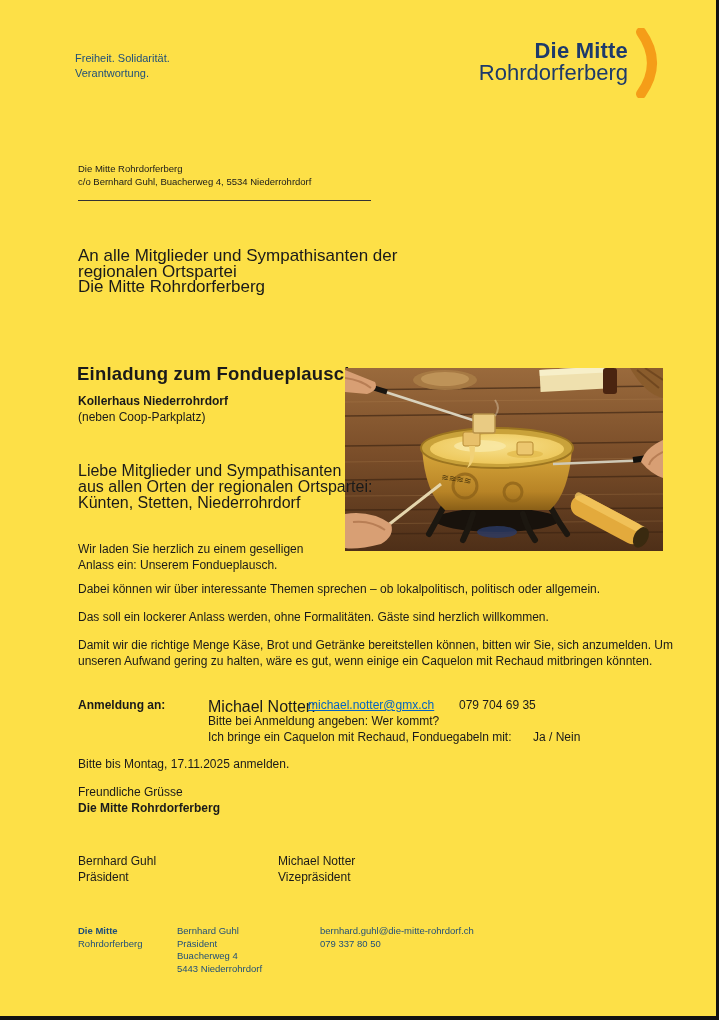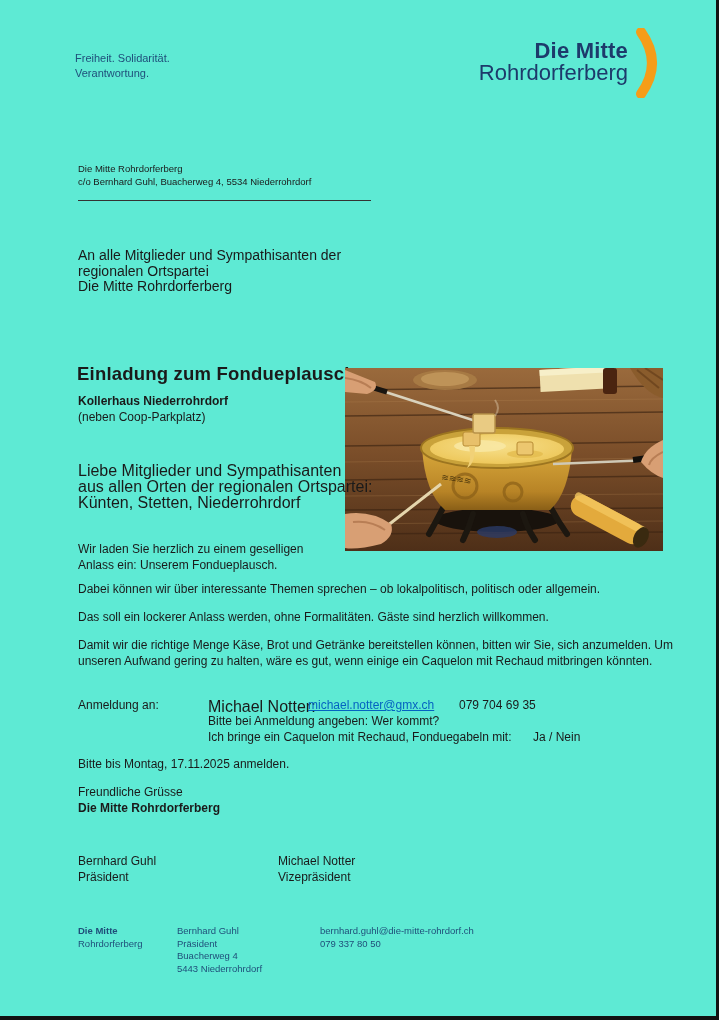--- a/index.html
+++ b/index.html
@@ -1,39 +1,39 @@
 <!DOCTYPE html>
 <html><head>
 <meta charset="utf-8">
 <style>
   html,body{margin:0;padding:0;background:#e8e8e8;}
   .page{
-    position:relative;width:719px;height:1020px;background:#5eead4;
+    position:relative;width:719px;height:1020px;background:#fde047;
     font-family:"Liberation Sans", sans-serif;color:#1a1a1a;overflow:hidden;
     border-right:3px solid #111;border-bottom:4px solid #111;box-sizing:border-box;
   }
   .abs{position:absolute;}
   .tagline{left:75px;top:51px;font-size:11px;line-height:15px;color:#1f4e7a;}
   .logo-text{left:380px;top:40px;width:248px;text-align:right;color:#1d3a6b;font-size:22px;line-height:22px;}
   .logo-line1{font-weight:bold;letter-spacing:.2px;}
   .logo-arc{left:636px;top:28px;}
   .sender{left:78px;top:163px;font-size:9.5px;line-height:12.5px;}
   .sender-rule{left:78px;top:200px;width:293px;height:0;border-top:1px solid #333;}
-  .recipient{left:78px;top:248px;font-size:14px;line-height:15.5px;}
+  .recipient{left:78px;top:248px;font-size:17px;line-height:15.5px;}
   .doc-title{left:77px;top:363px;font-size:18.5px;font-weight:bold;letter-spacing:.2px;}
   .event{left:78px;top:393px;font-size:12px;line-height:16px;}
   .event .b{font-weight:bold;}
   .photo{left:345px;top:368px;width:318px;height:183px;}
   .salutation{left:78px;top:463px;font-size:16px;line-height:16px;}
   .invite{left:78px;top:541px;font-size:12px;line-height:16px;}
   .para{left:78px;top:0;font-size:12px;line-height:16px;width:620px;}
   .para1{top:581px;}
   .para2{top:609px;}
   .para3{top:637px;}
-  .reg-label{left:78px;top:698px;font-size:12px;font-weight:normal;}
+  .reg-label{left:78px;top:698px;font-size:12px;font-weight:bold;}
   .reg-name{left:208px;top:698px;font-size:16px;}
   .reg-email{left:308px;top:698px;font-size:12px;color:#0563c1;text-decoration:underline;cursor:pointer;}
   .reg-phone{left:459px;top:698px;font-size:12px;}
   .reg-note1{left:208px;top:714px;font-size:12px;}
   .reg-note2{left:208px;top:730px;font-size:12px;}
   .reg-answer{left:533px;top:730px;font-size:12px;}
   .deadline{left:78px;top:757px;font-size:12px;}
   .greeting{left:78px;top:784px;font-size:12px;line-height:16px;}
   .greeting .b{font-weight:bold;}
   .sig-name-1{left:78px;top:854px;font-size:12px;}

